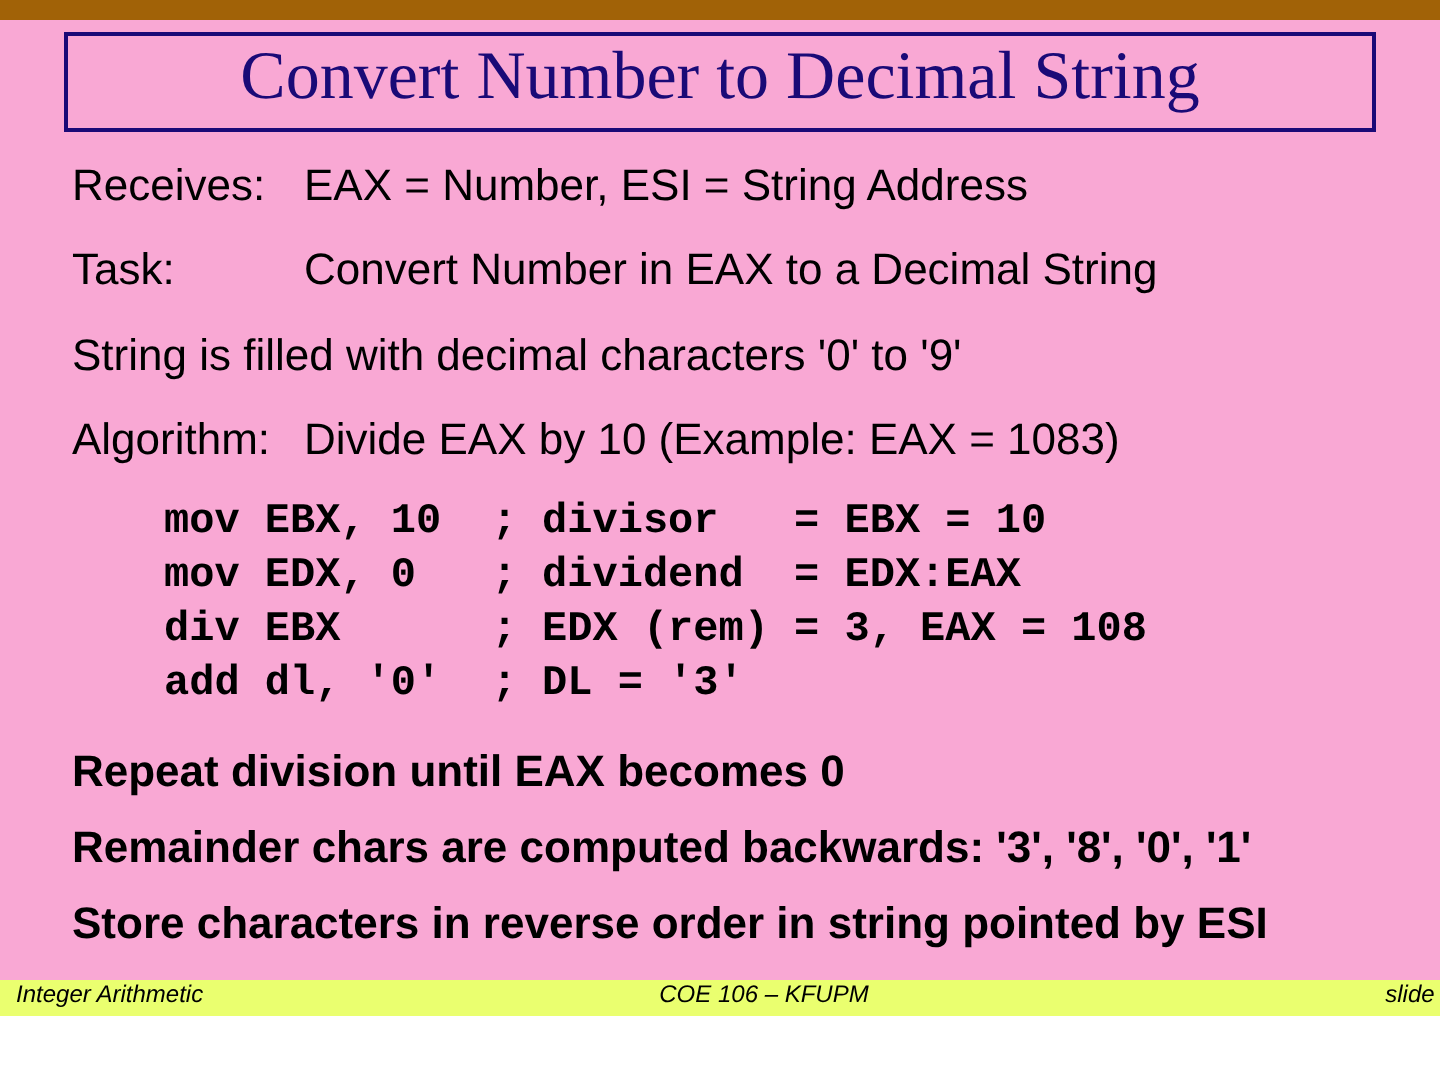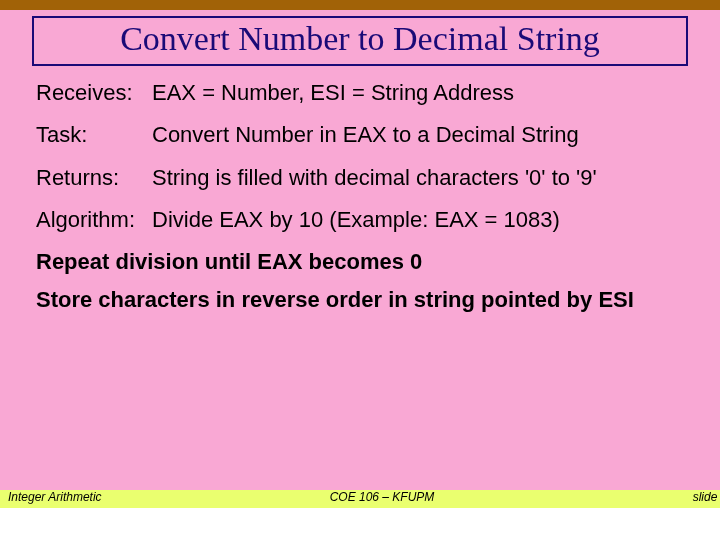--- a/index.html
+++ b/index.html
@@ -97,31 +97,35 @@
       <span class="label">Receives:</span>
       <span class="val">EAX = Number, ESI = String Address</span>
     </div>
 
     <div class="row">
       <span class="label">Task:</span>
       <span class="val">Convert Number in EAX to a Decimal String</span>
     </div>
 
     <div class="row">
-      <span class="label">Returns:</span>
       <span class="val">String is filled with decimal characters '0' to '9'</span>
     </div>
 
     <div class="row">
       <span class="label">Algorithm:</span>
       <span class="val">Divide EAX by 10 (Example: EAX = 1083)</span>
     </div>
 
+    <pre class="code">mov EBX, 10  ; divisor   = EBX = 10
+mov EDX, 0   ; dividend  = EDX:EAX
+div EBX      ; EDX (rem) = 3, EAX = 108
+add dl, '0'  ; DL = '3'</pre>
 
     <div class="para">Repeat division until EAX becomes 0</div>
+    <div class="para">Remainder chars are computed backwards: '3', '8', '0', '1'</div>
     <div class="para">Store characters in reverse order in string pointed by ESI</div>
 
   </div>
 
   <div class="footer">
     <span class="fl">Integer Arithmetic</span>
     <span class="fc">COE 106 – KFUPM</span>
     <span class="fr">slide 48</span>
   </div>
 

